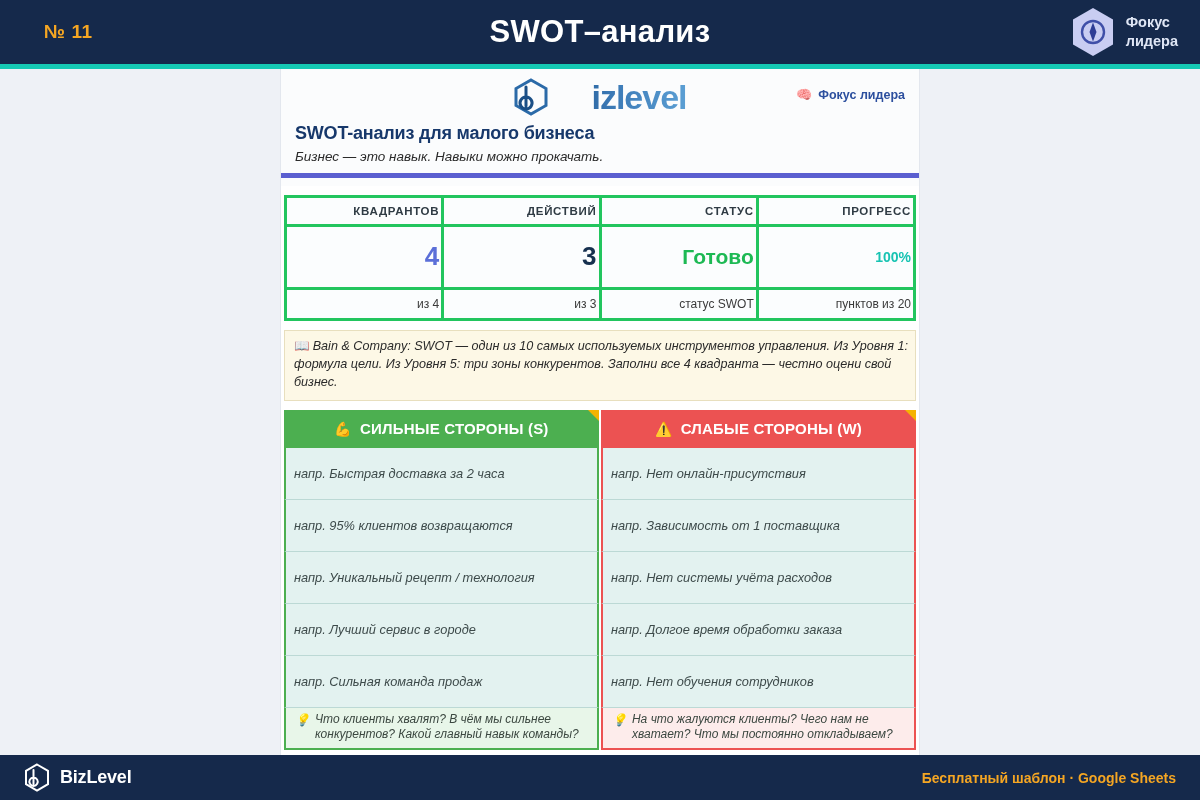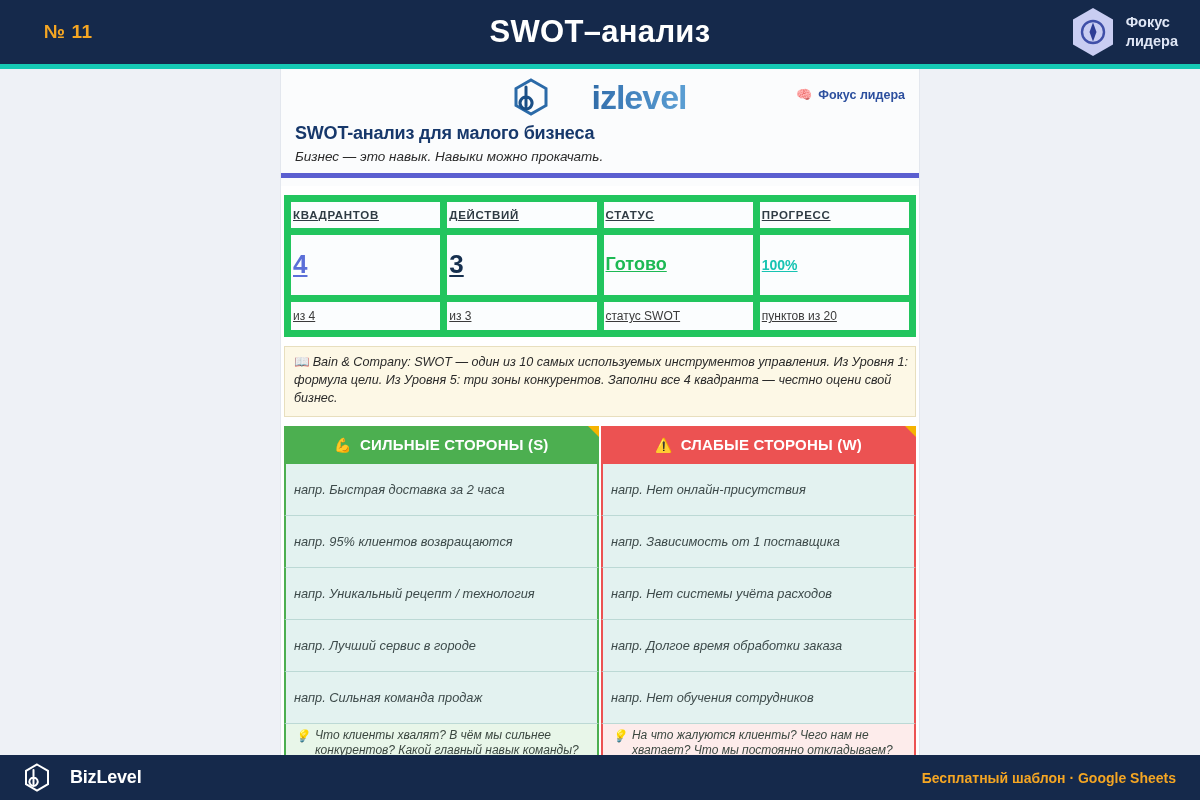--- a/index.html
+++ b/index.html
@@ -159,41 +159,40 @@
 
   
   .stats {
     margin: 9px 3px 0 3px;
     width: calc(100% - 6px);
     border-collapse: collapse;
     table-layout: fixed;
     background: #fbfdfe;
   }
   .stats td {
-    border: 7px solid #22c55e;
-    text-align: left;
+    border: 3px solid #22c55e;
+    text-align: right;
     color: #333;
-    text-decoration: underline;
   }
   .stats .sh {
     font-size: 11.5px;
     font-weight: bold;
     letter-spacing: 0.7px;
     color: #2f3b44;
     padding: 7px 2px;
     background: #fbfdfe;
   }
   .stats .sv {
     padding: 14px 2px 15px 2px;
     font-size: 26px;
     font-weight: bold;
   }
   .stats .sv.v-blue  { color: #5b6fd8; }
   .stats .sv.v-navy  { color: #16304f; }
-  .stats .sv.v-green { color: #1db954; font-size: 18px; }
+  .stats .sv.v-green { color: #1db954; font-size: 21px; }
   .stats .sv.v-teal  { color: #17c3b2; font-size: 14px; font-weight: bold; }
   .stats .sc {
     font-size: 12px;
     padding: 7px 2px;
     color: #3a3a3a;
   }
 
   
   .note {
     margin: 9px 3px 0 3px;
@@ -278,21 +277,21 @@
     position: absolute;
     left: 0; bottom: 0;
     width: 1200px;
     height: 45px;
     background: #15294b;
     display: flex;
     align-items: center;
     justify-content: space-between;
     padding: 0 24px;
   }
-  .foot-left { display: flex; align-items: center; gap: 20px; }
+  .foot-left { display: flex; align-items: center; gap: 10px; }
   .foot-hex { width: 26px; height: 29px; display:block; }
   .foot-name {
     color: #ffffff;
     font-size: 18px;
     font-weight: bold;
     letter-spacing: -0.2px;
   }
   .foot-right {
     color: #f5a623;
     font-size: 14px;

